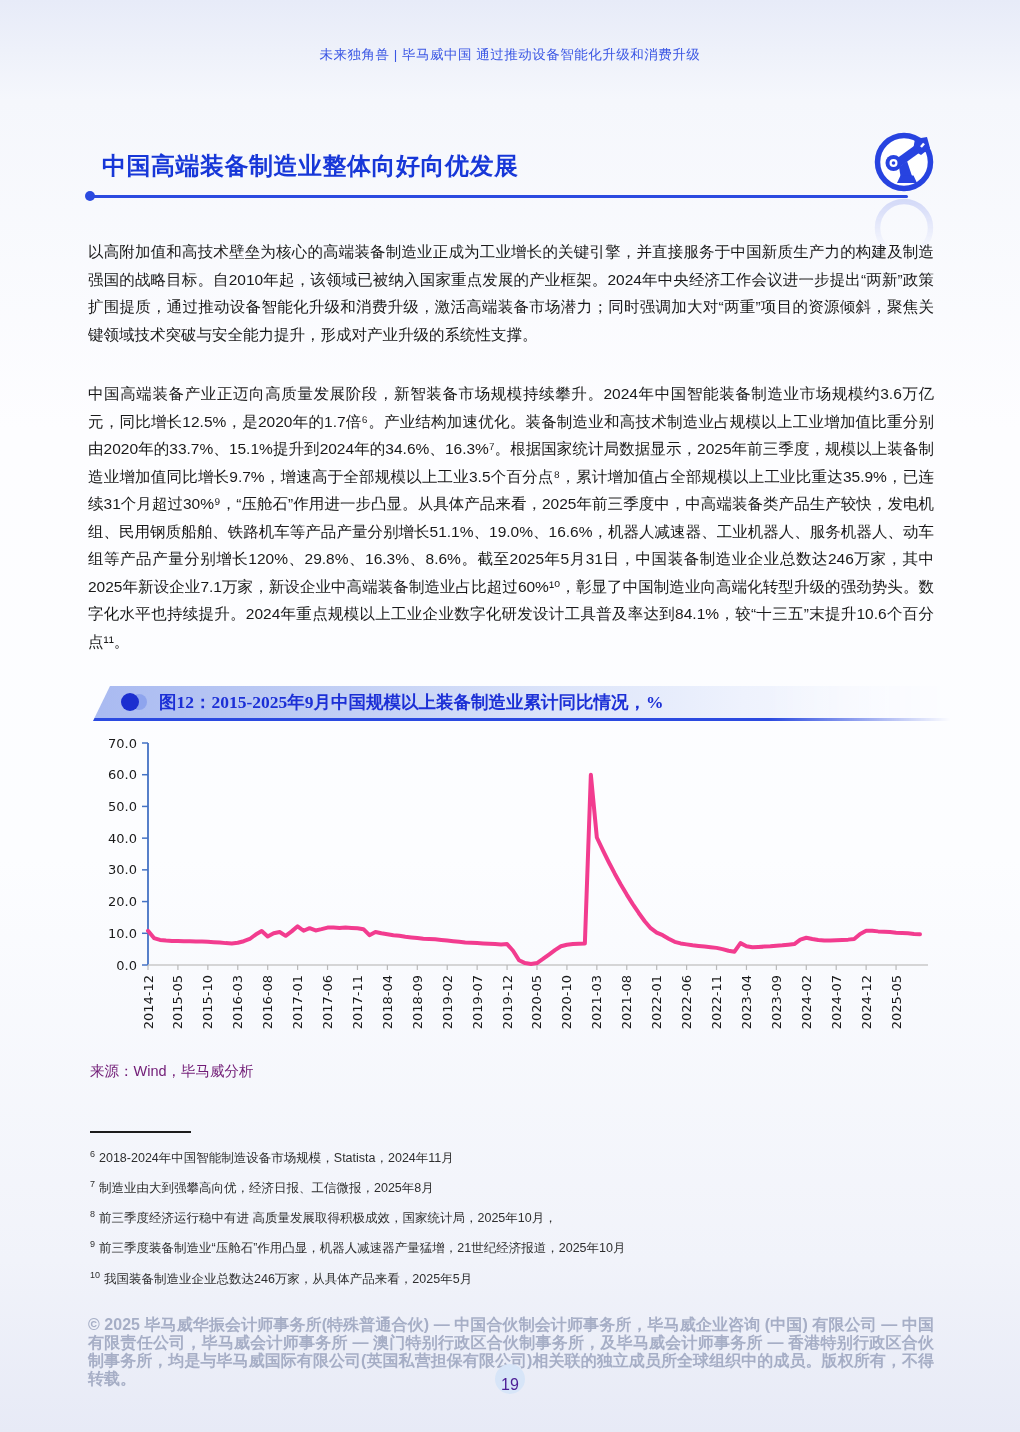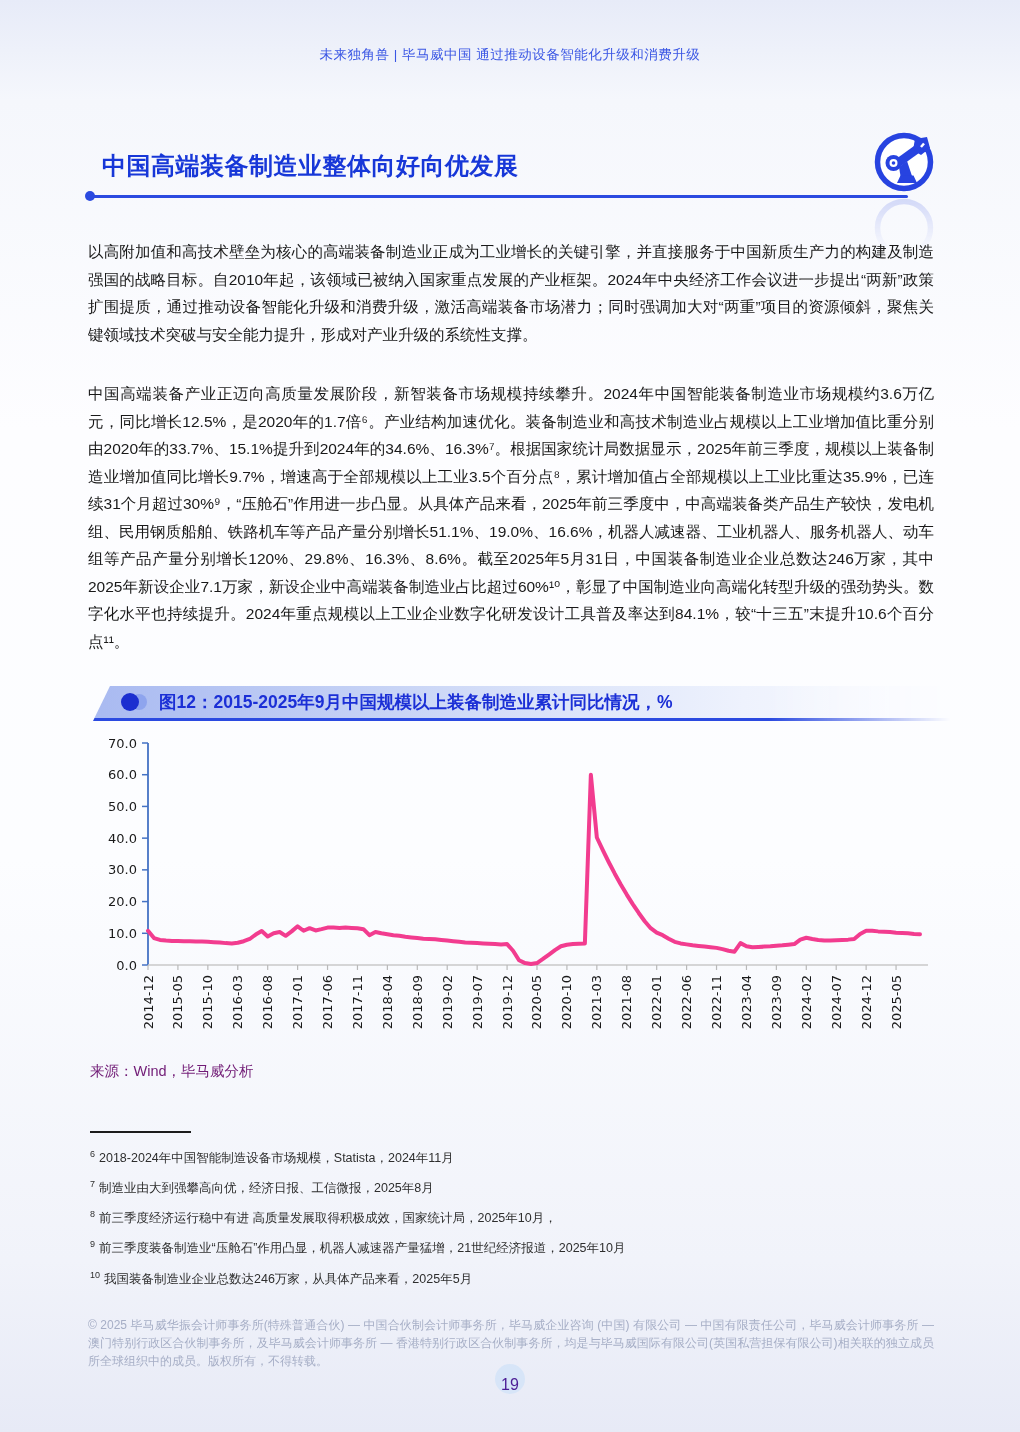--- a/index.html
+++ b/index.html
@@ -37,35 +37,35 @@
     background:linear-gradient(90deg,#a9baf1 0%,#c3d0f5 30%,#dde5fa 55%,#eef2fd 75%,#f6f8fe 92%);
     border-bottom:3px solid #2b4ae0;
     clip-path:polygon(17px 0,100% 0,100% 100%,0 100%);
     -webkit-mask-image:linear-gradient(90deg,#000 78%,rgba(0,0,0,0) 99%);
     mask-image:linear-gradient(90deg,#000 78%,rgba(0,0,0,0) 99%);
     display:flex;align-items:center;
   }
   .fig-bullet{position:relative;width:30px;height:18px;margin-left:28px;flex:0 0 auto;}
   .fig-bullet .c2{position:absolute;left:10px;top:1px;width:16px;height:16px;border-radius:50%;background:#8ea4ee;}
   .fig-bullet .c1{position:absolute;left:0;top:0;width:18px;height:18px;border-radius:50%;background:#1b2fd0;}
-  .fig-caption{color:#1b2fd6;font-size:17.5px;font-weight:bold;margin-left:8px;white-space:nowrap;}
+  .fig-caption{color:#1b2fd6;font-size:17.5px;font-weight:bold;margin-left:8px;white-space:nowrap;font-family:Liberation Serif, serif;}
 
   
   .chart-wrap{position:absolute;left:88px;top:729px;width:860px;height:322px;}
   .chart-wrap svg{display:block;}
   .chart-wrap text.ax{font-family:"DejaVu Sans","Liberation Sans",sans-serif;font-size:13px;fill:#1a1a1a;}
 
   .source{position:absolute;left:90px;top:1062px;font-size:14.5px;color:#701a75;}
 
   .fn-rule{position:absolute;left:90px;top:1131px;width:101px;height:2px;background:#1c1c1c;}
   .footnotes{position:absolute;left:90px;top:1147px;width:840px;font-size:12.5px;color:#2e2e2e;}
   .fn{margin-bottom:11px;line-height:15px;}
   .fn sup{font-size:9px;color:#2e2e2e;margin-right:4px;}
 
-  .legal{position:absolute;left:88px;top:1316px;width:846px;font-size:12px;line-height:18px;color:#a6aec6;text-align:justify;}
+  .legal{position:absolute;left:88px;top:1316px;width:846px;font-size:16px;line-height:18px;color:#a6aec6;text-align:justify;font-weight:bold;}
   .page-num{
     position:absolute;left:495px;top:1364px;width:30px;height:30px;border-radius:50%;
     background:#d7e5f8;color:#4c1d95;font-size:16px;display:flex;align-items:flex-end;justify-content:center;
   }
 </style>
 </head>
 <body>
 
 <div class="page">
 

